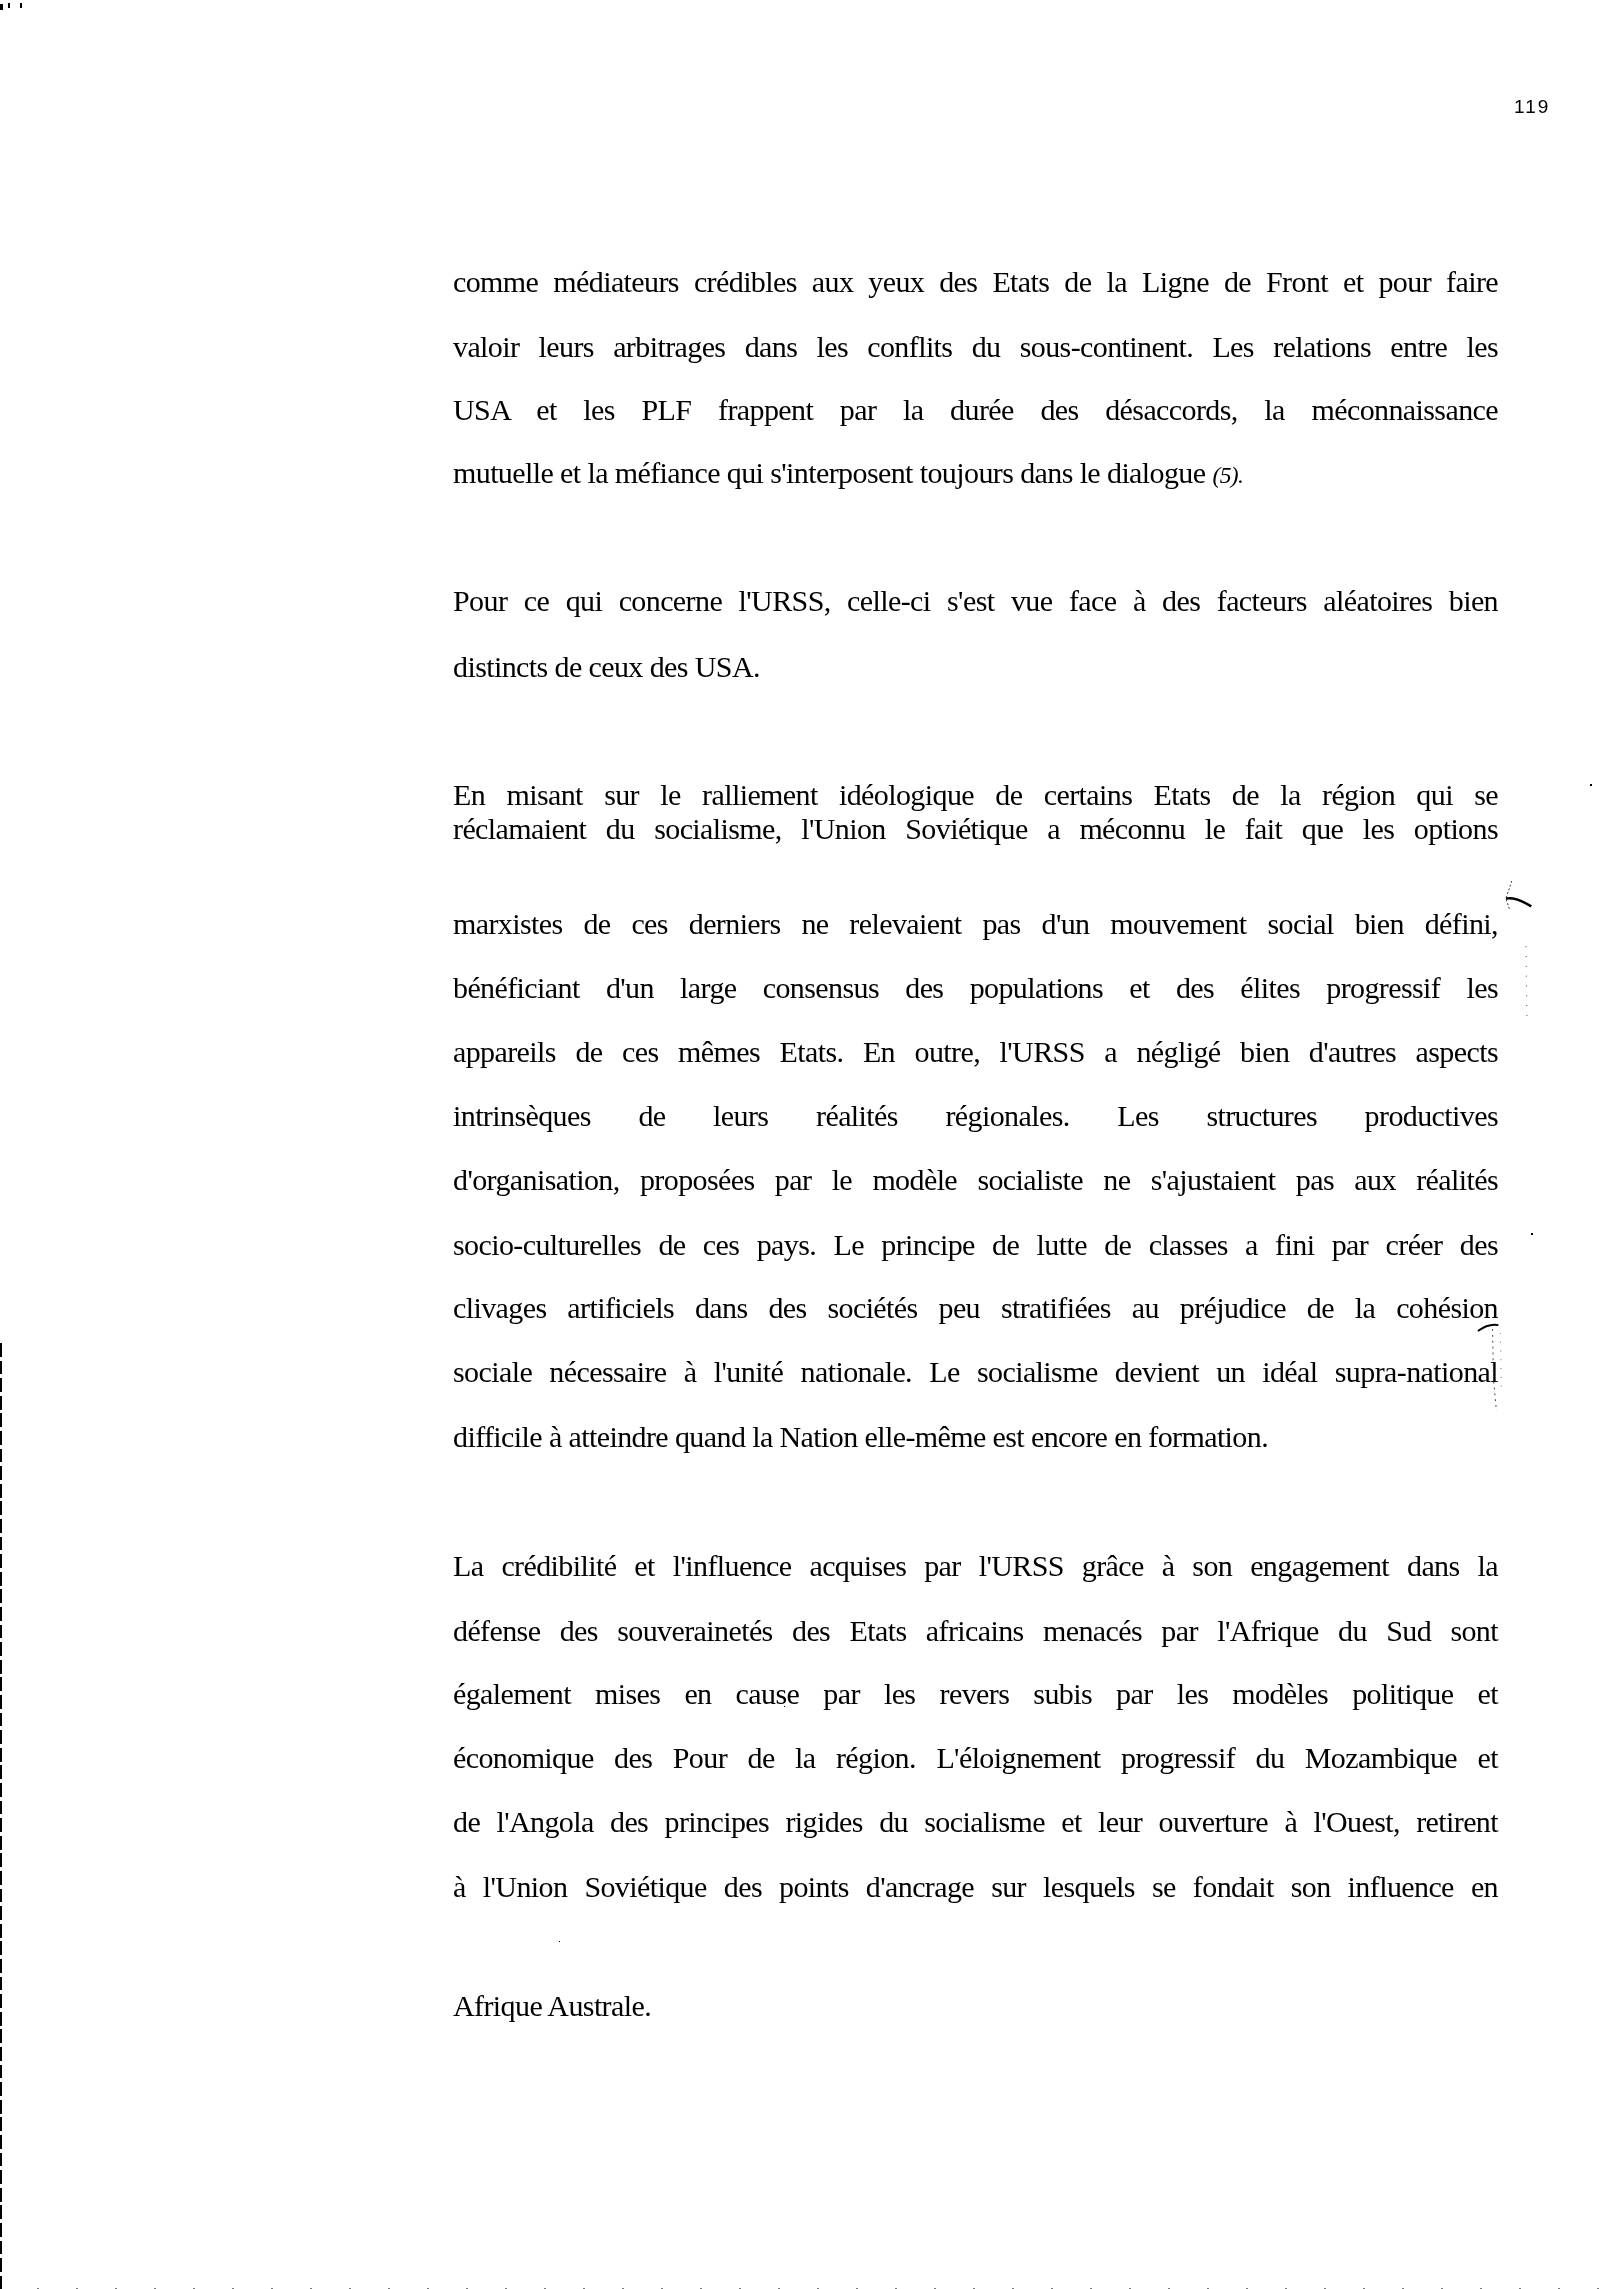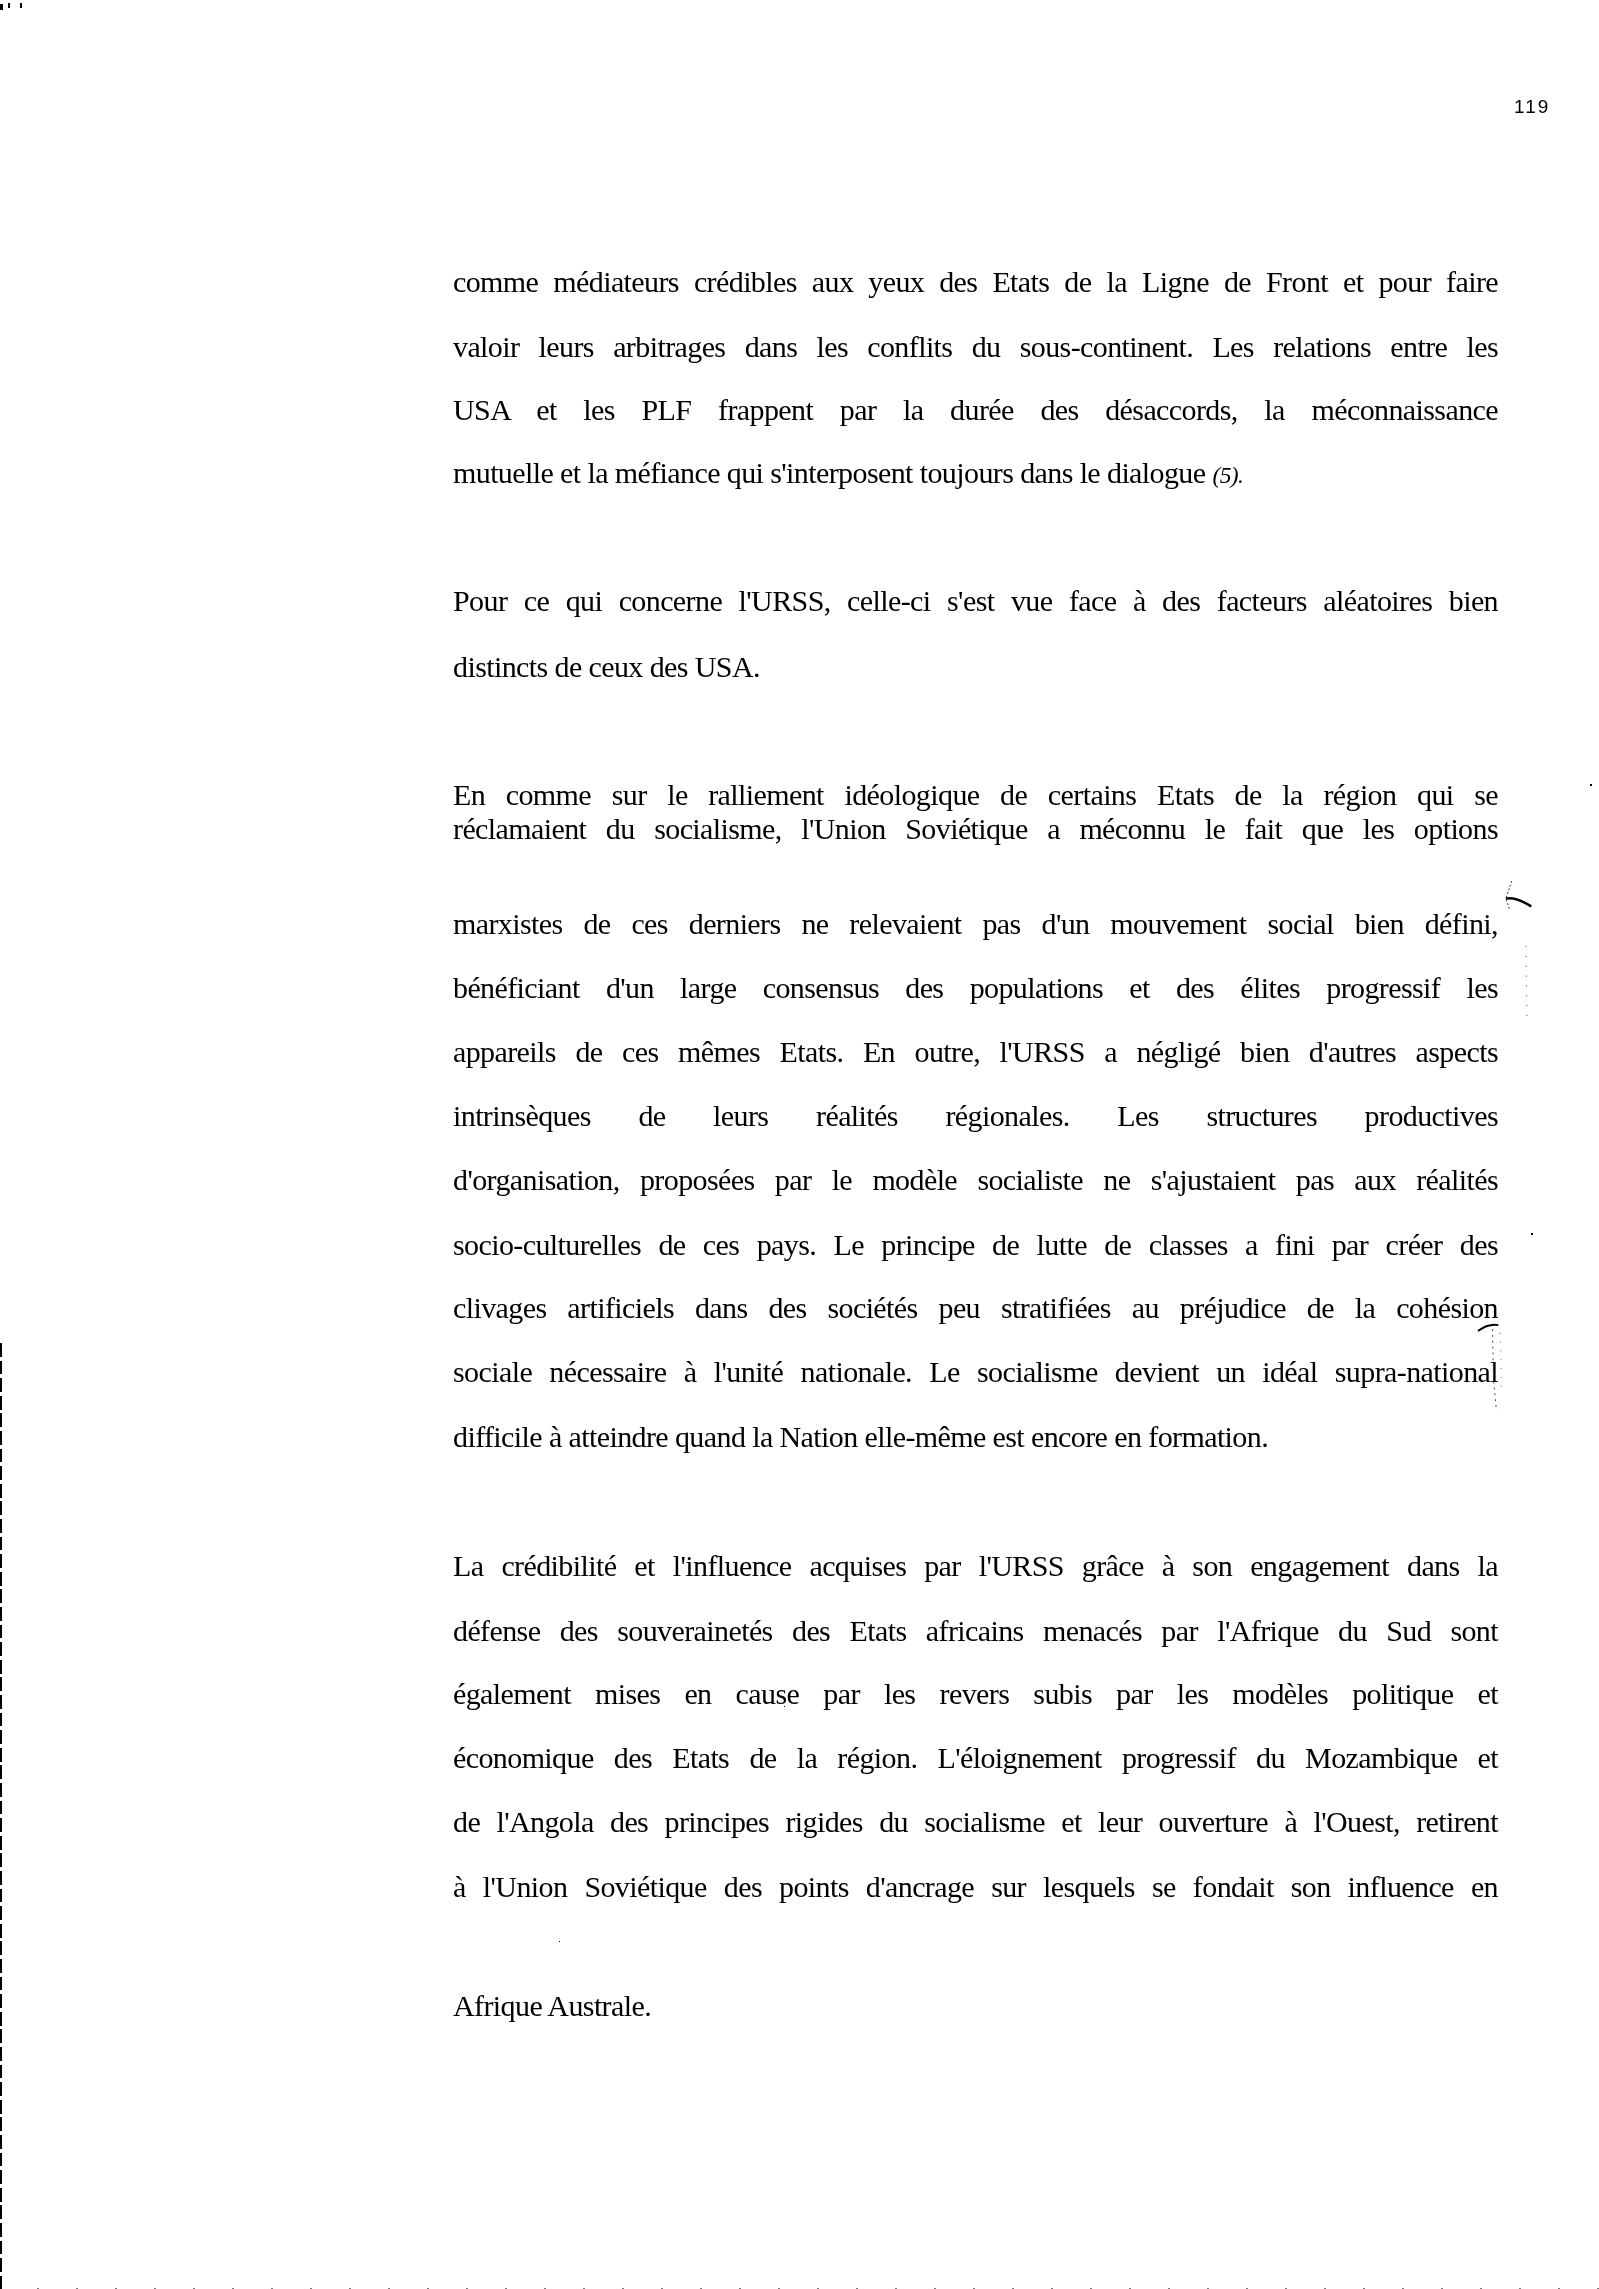--- a/index.html
+++ b/index.html
@@ -78,37 +78,37 @@
         <div class="line justify" style="top: 242px;"><span>comme médiateurs crédibles aux yeux des Etats de la Ligne de Front et pour faire</span></div>
         <div class="line justify" style="top: 307px;"><span>valoir leurs arbitrages dans les conflits du sous-continent. Les relations entre les</span></div>
         <div class="line justify" style="top: 370px;"><span>USA et les PLF frappent  par la durée des désaccords, la méconnaissance</span></div>
         <div class="line" style="top: 433px;"><span>mutuelle et la méfiance qui s'interposent toujours dans le dialogue</span> <span class="note-ref">(5).</span></div>
       </div>
       <div>
         <div class="line justify" style="top: 561px;"><span>Pour ce qui concerne l'URSS, celle-ci s'est vue face à des facteurs aléatoires bien</span></div>
         <div class="line" style="top: 627px;"><span>distincts de ceux des USA.</span></div>
       </div>
       <div>
-        <div class="line justify" style="top: 755px;"><span>En comme sur le ralliement idéologique de certains Etats de la région qui se</span></div>
+        <div class="line justify" style="top: 755px;"><span>En misant sur le ralliement idéologique de certains Etats de la région qui se</span></div>
         <div class="line justify" style="top: 789px;"><span>réclamaient du socialisme, l'Union Soviétique a méconnu le fait que les options</span></div>
         <div class="line justify" style="top: 884px;"><span>marxistes de ces derniers ne relevaient pas d'un mouvement social bien défini,</span></div>
         <div class="line justify" style="top: 948px;"><span>bénéficiant d'un large consensus des populations et des élites progressif les</span></div>
         <div class="line justify" style="top: 1012px;"><span>appareils de ces mêmes Etats. En outre, l'URSS a négligé bien d'autres aspects</span></div>
         <div class="line justify" style="top: 1076px;"><span>intrinsèques de leurs réalités régionales. Les structures  productives</span></div>
         <div class="line justify" style="top: 1140px;"><span>d'organisation, proposées par le modèle socialiste ne s'ajustaient pas aux réalités</span></div>
         <div class="line justify" style="top: 1205px;"><span>socio-culturelles de ces pays. Le principe de lutte  de classes a fini par créer des</span></div>
         <div class="line justify" style="top: 1268px;"><span>clivages artificiels dans des sociétés peu stratifiées au préjudice de la cohésion</span></div>
         <div class="line justify" style="top: 1332px;"><span>sociale nécessaire à l'unité nationale. Le socialisme devient un idéal supra-national</span></div>
         <div class="line" style="top: 1397px;"><span>difficile à atteindre quand la Nation elle-même est encore en formation.</span></div>
       </div>
       <div>
         <div class="line justify" style="top: 1526px;"><span>La crédibilité et l'influence acquises par l'URSS grâce à son engagement dans la</span></div>
         <div class="line justify" style="top: 1591px;"><span>défense des souverainetés des Etats africains menacés par l'Afrique du Sud sont</span></div>
         <div class="line justify" style="top: 1654px;"><span>également mises en cause par les revers subis par les modèles  politique et</span></div>
-        <div class="line justify" style="top: 1718px;"><span>économique des Etats de la région. L'éloignement progressif du Mozambique et</span></div>
+        <div class="line justify" style="top: 1718px;"><span>économique des Pour de la région. L'éloignement progressif du Mozambique et</span></div>
         <div class="line justify" style="top: 1782px;"><span>de l'Angola des principes rigides du socialisme et leur ouverture à l'Ouest, retirent</span></div>
         <div class="line justify" style="top: 1847px;"><span>à l'Union Soviétique des points d'ancrage sur lesquels se fondait son influence en</span></div>
         <div class="line" style="top: 1966px;"><span>Afrique Australe.</span></div>
       </div>
     </div>
 
   <div class="scan-mark" style="left:0;top:3.9px;width:2.9px;height:5.9px;"></div>
   <div class="scan-mark" style="left:7.8px;top:2.9px;width:2px;height:4.9px;"></div>
   <div class="scan-mark" style="left:19.6px;top:2.9px;width:2px;height:4.9px;"></div>
   <div class="scan-left-edge"></div>

